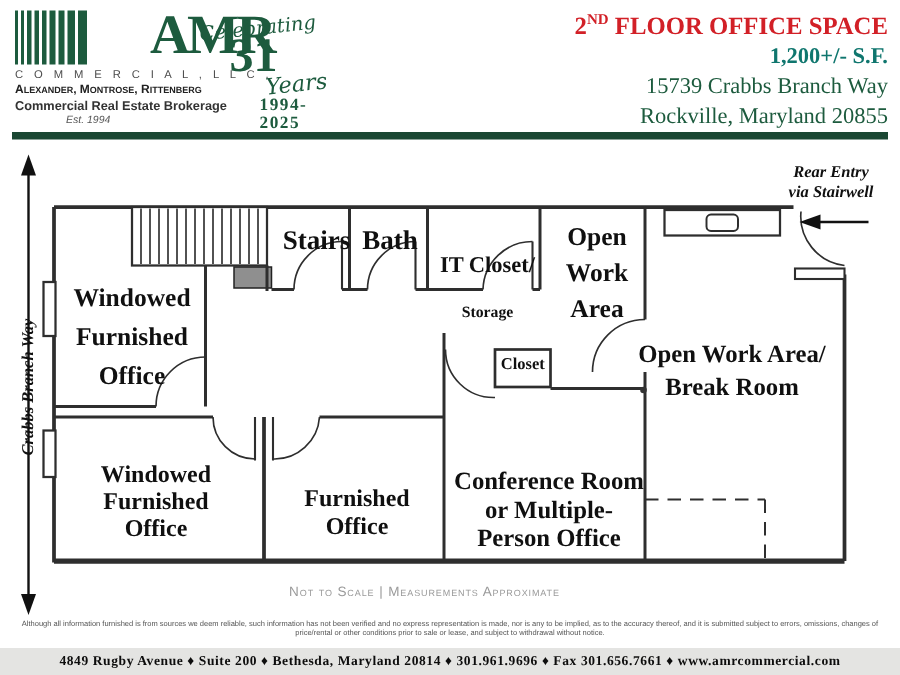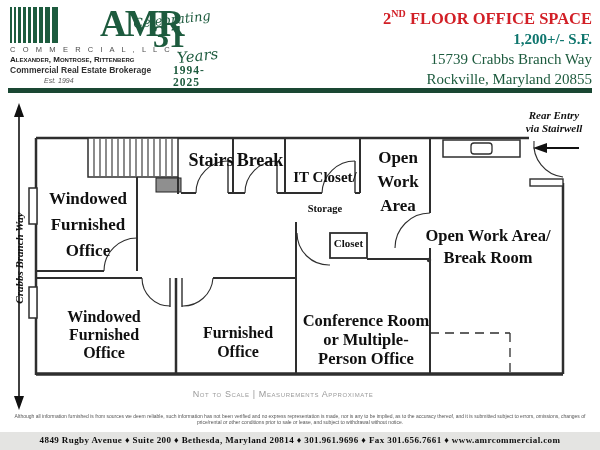--- a/index.html
+++ b/index.html
@@ -171,21 +171,21 @@
       <polygon points="19,410 14,396 24,396" fill="#111"></polygon>
     </g>
 
     <g>
       <line x1="545" y1="148" x2="579" y2="148" stroke="#111" stroke-width="1.8"></line>
       <polygon points="533,148 547,143 547,153" fill="#111"></polygon>
     </g>
   </svg>
 
   <div class="room-label" id="lbl-stairs">Stairs</div>
-  <div class="room-label" id="lbl-bath">Break</div>
+  <div class="room-label" id="lbl-bath">Bath</div>
   <div class="room-label" id="lbl-itcloset">
     <span class="l1">IT Closet/</span>
     <span class="l2">Storage</span>
   </div>
   <div class="room-label" id="lbl-openwork">Open
 Work
 Area</div>
   <div class="room-label" id="lbl-office-top">Windowed
 Furnished
 Office</div>

